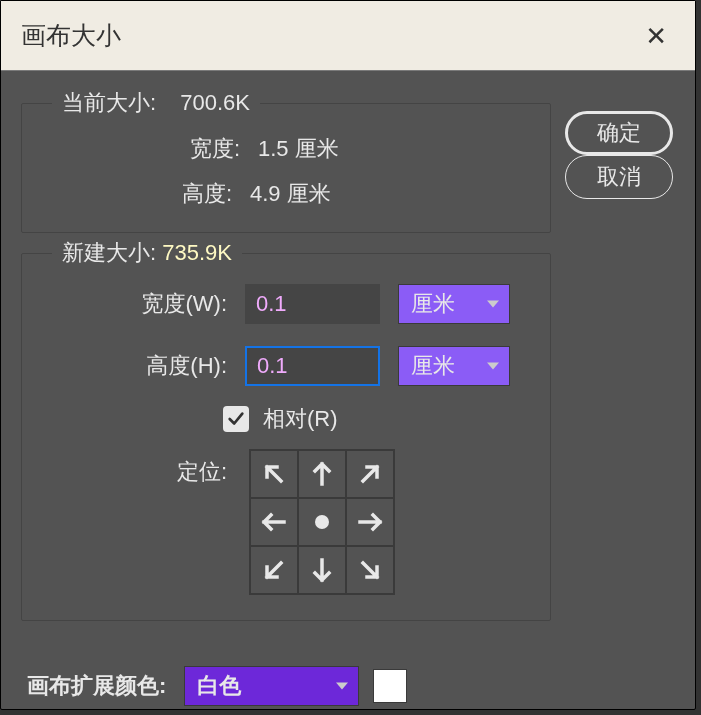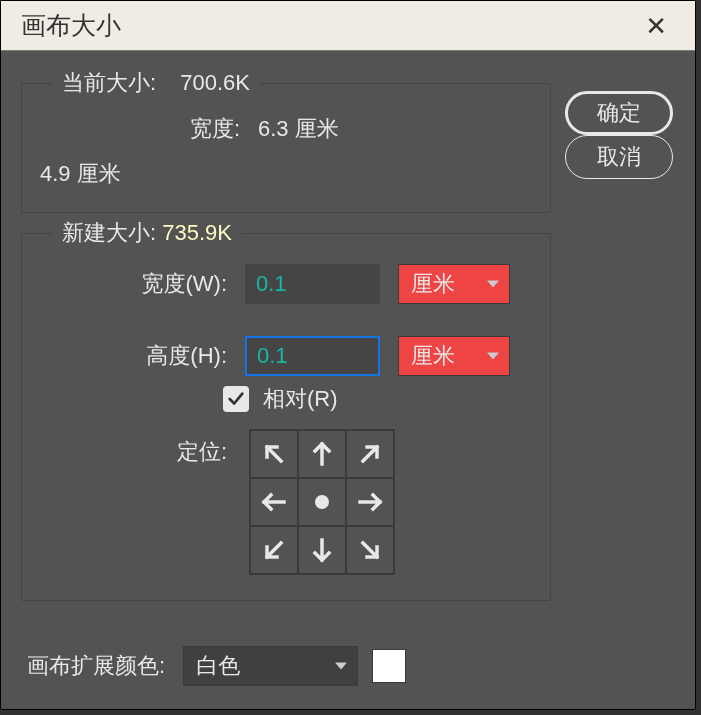--- a/index.html
+++ b/index.html
@@ -11,21 +11,21 @@
   overflow: hidden;
 }
 .dialog {
   width: 696px;
   height: 710px;
   background: #535353;
   border: 1px solid #000;
   border-radius: 2px;
 }
 .titlebar {
-  height: 50px;
+  height: 70px;
   background: #f0ece3;
   display: flex;
   align-items: center;
   justify-content: space-between;
   padding: 0 20px;
   border-bottom: 1px solid #7a7a7a;
 }
 .titlebar .title {
   color: #333;
   font-size: 25px;
@@ -76,44 +76,44 @@
 .fs-current .lbl { width: 210px; }
 .fs-current .val { margin-left: 18px; color: #e8e8e8; }
 
 .fs-new {
   left: 20px;
   top: 182px;
   width: 530px;
   height: 368px;
 }
 .fs-new .row-w { left: 0; top: 30px; width: 100%; }
-.fs-new .row-h { left: 0; top: 102px; width: 100%; }
+.fs-new .row-h { left: 0; top: 92px; width: 100%; }
 .fs-new .lbl { width: 205px; }
 
 input.numbox {
   width: 135px;
   height: 40px;
   margin-left: 18px;
   background: #454545;
   border: 1px solid #454545;
-  color: #14b8a6;
+  color: #f0abfc;
   font-size: 22px;
   padding: 0 10px;
   outline: none;
 }
 input.numbox.focus {
   border: 2px solid #1473e6;
   background: #454545;
 }
 .unit-select {
   position: relative;
   width: 112px;
   height: 40px;
   margin-left: 18px;
-  background: #ef4444;
+  background: #8b5cf6;
   border: 1px solid #3a3a3a;
   color: #e8e8e8;
   display: flex;
   align-items: center;
   padding: 0 12px;
   cursor: pointer;
 }
 .unit-select .chev {
   position: absolute;
   right: 10px;
@@ -164,28 +164,29 @@
   background: #e8e8e8;
   border-radius: 50%;
 }
 
 .row-extcolor {
   position: absolute;
   left: 26px;
   top: 595px;
   display: flex;
   align-items: center;
+  font-weight: bold;
 }
 .row-extcolor .lbl2 { color: #e8e8e8; font-size: 22px; }
 .ext-select {
   position: relative;
   width: 175px;
   height: 40px;
   margin-left: 18px;
-  background: #404040;
+  background: #6d28d9;
   border: 1px solid #3a3a3a;
   color: #e8e8e8;
   display: flex;
   align-items: center;
   padding: 0 12px;
   cursor: pointer;
 }
 .ext-select .chev {
   position: absolute;
   right: 10px;
@@ -242,23 +243,24 @@
 
   <div class="body">
 
     <div class="fieldset fs-current">
       <div class="legend">
         <span>当前大小:</span>
         <span class="val">700.6K</span>
       </div>
       <div class="row row1">
         <div class="lbl">宽度:</div>
-        <div class="val">6.3 厘米</div>
+        <div class="val">1.5 厘米</div>
       </div>
       <div class="row row2">
+        <div class="lbl">高度:</div>
         <div class="val">4.9 厘米</div>
       </div>
     </div>
 
     <div class="fieldset fs-new">
       <div class="legend">
         <span>新建大小:</span>
         <span class="val">735.9K</span>
       </div>
 

